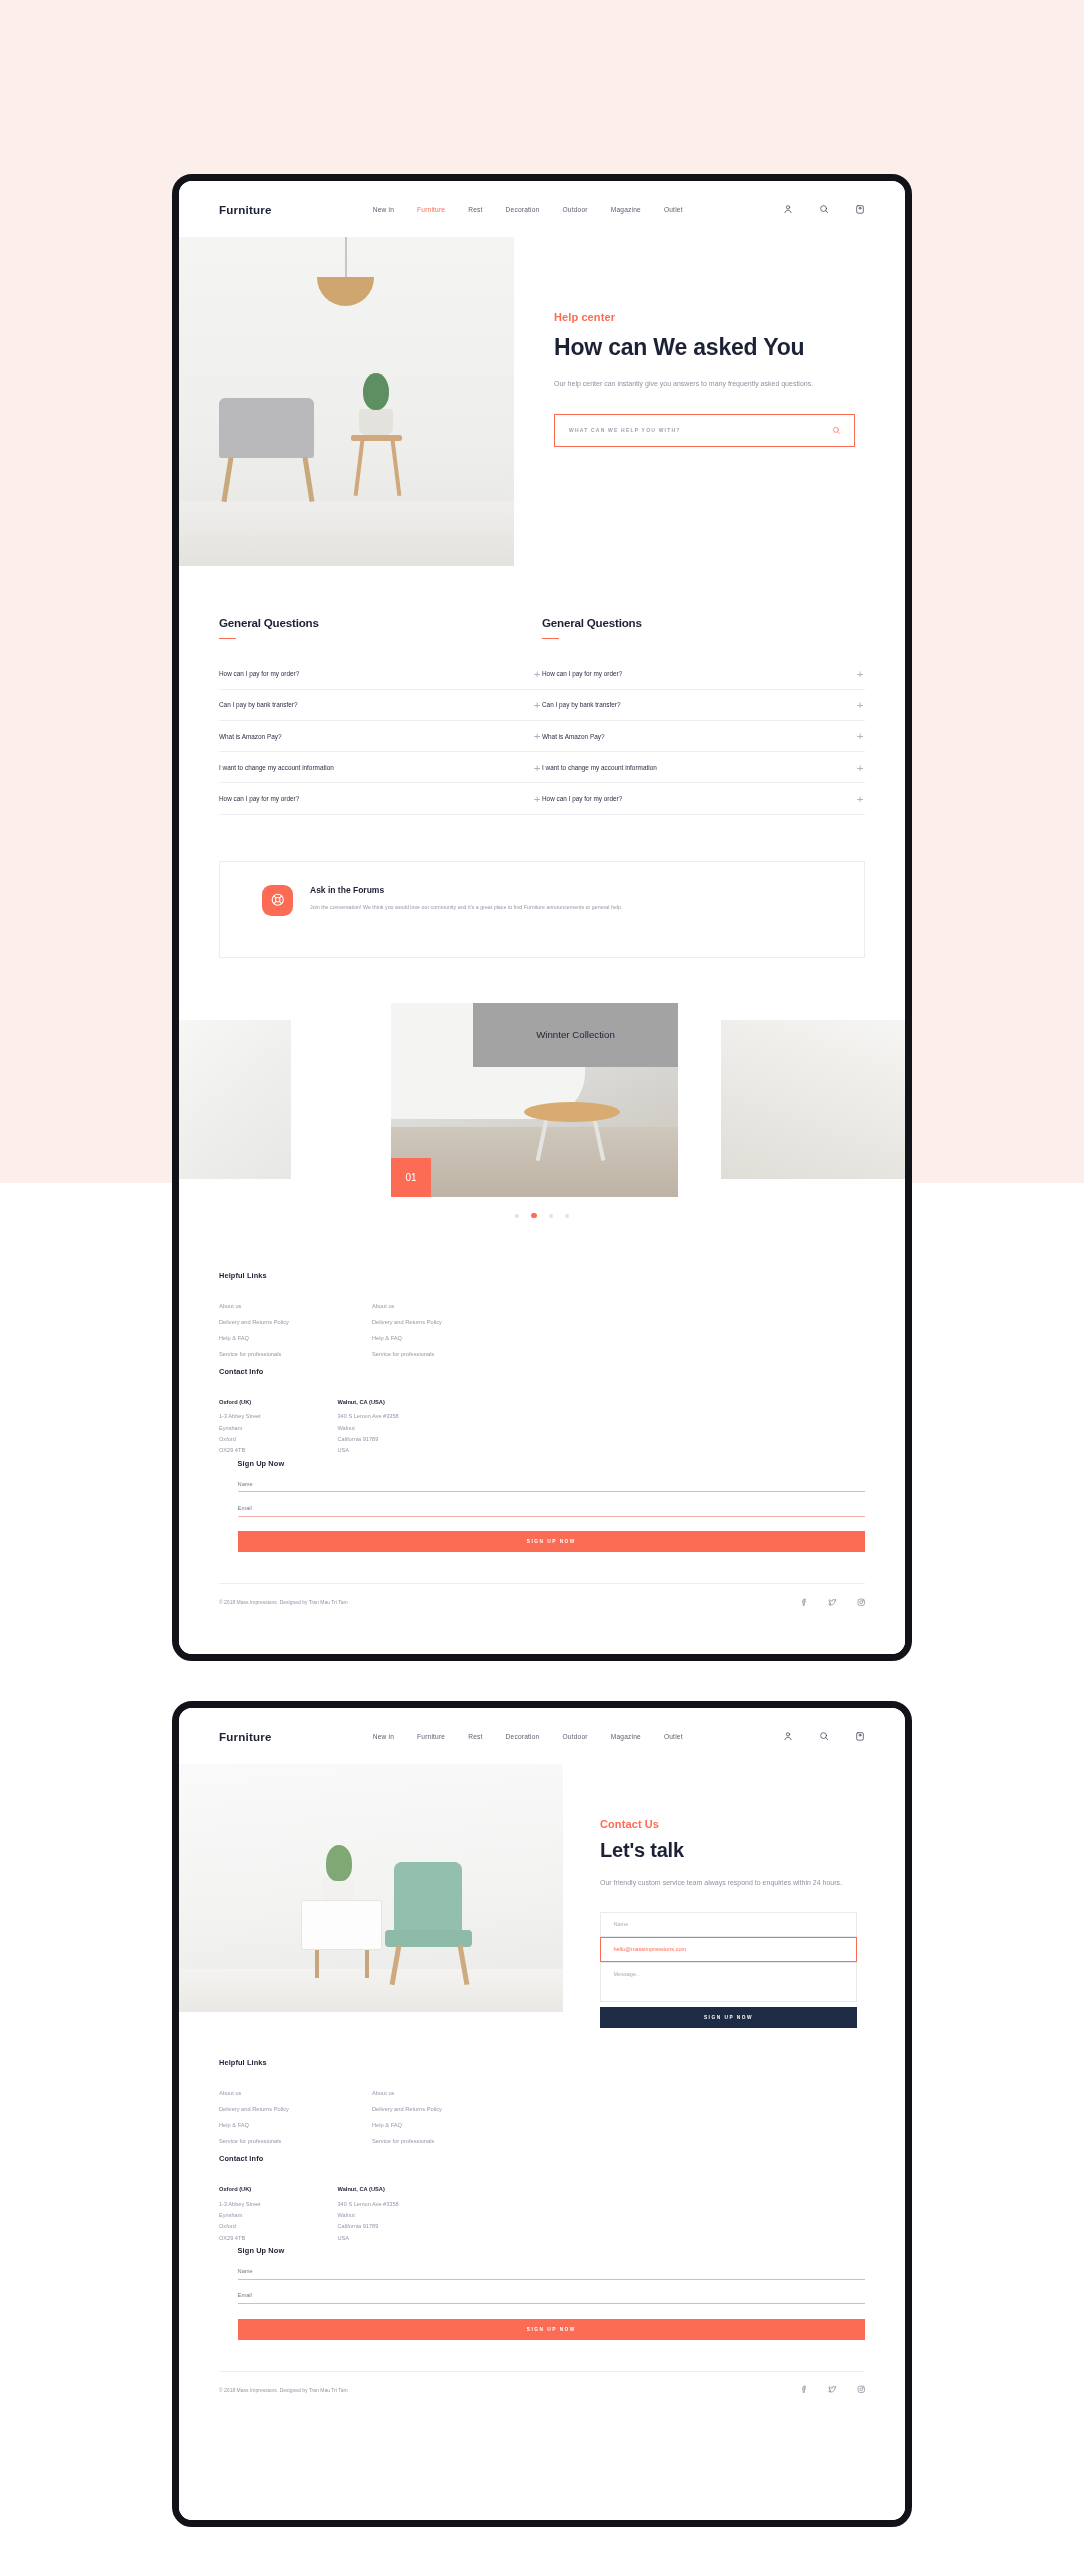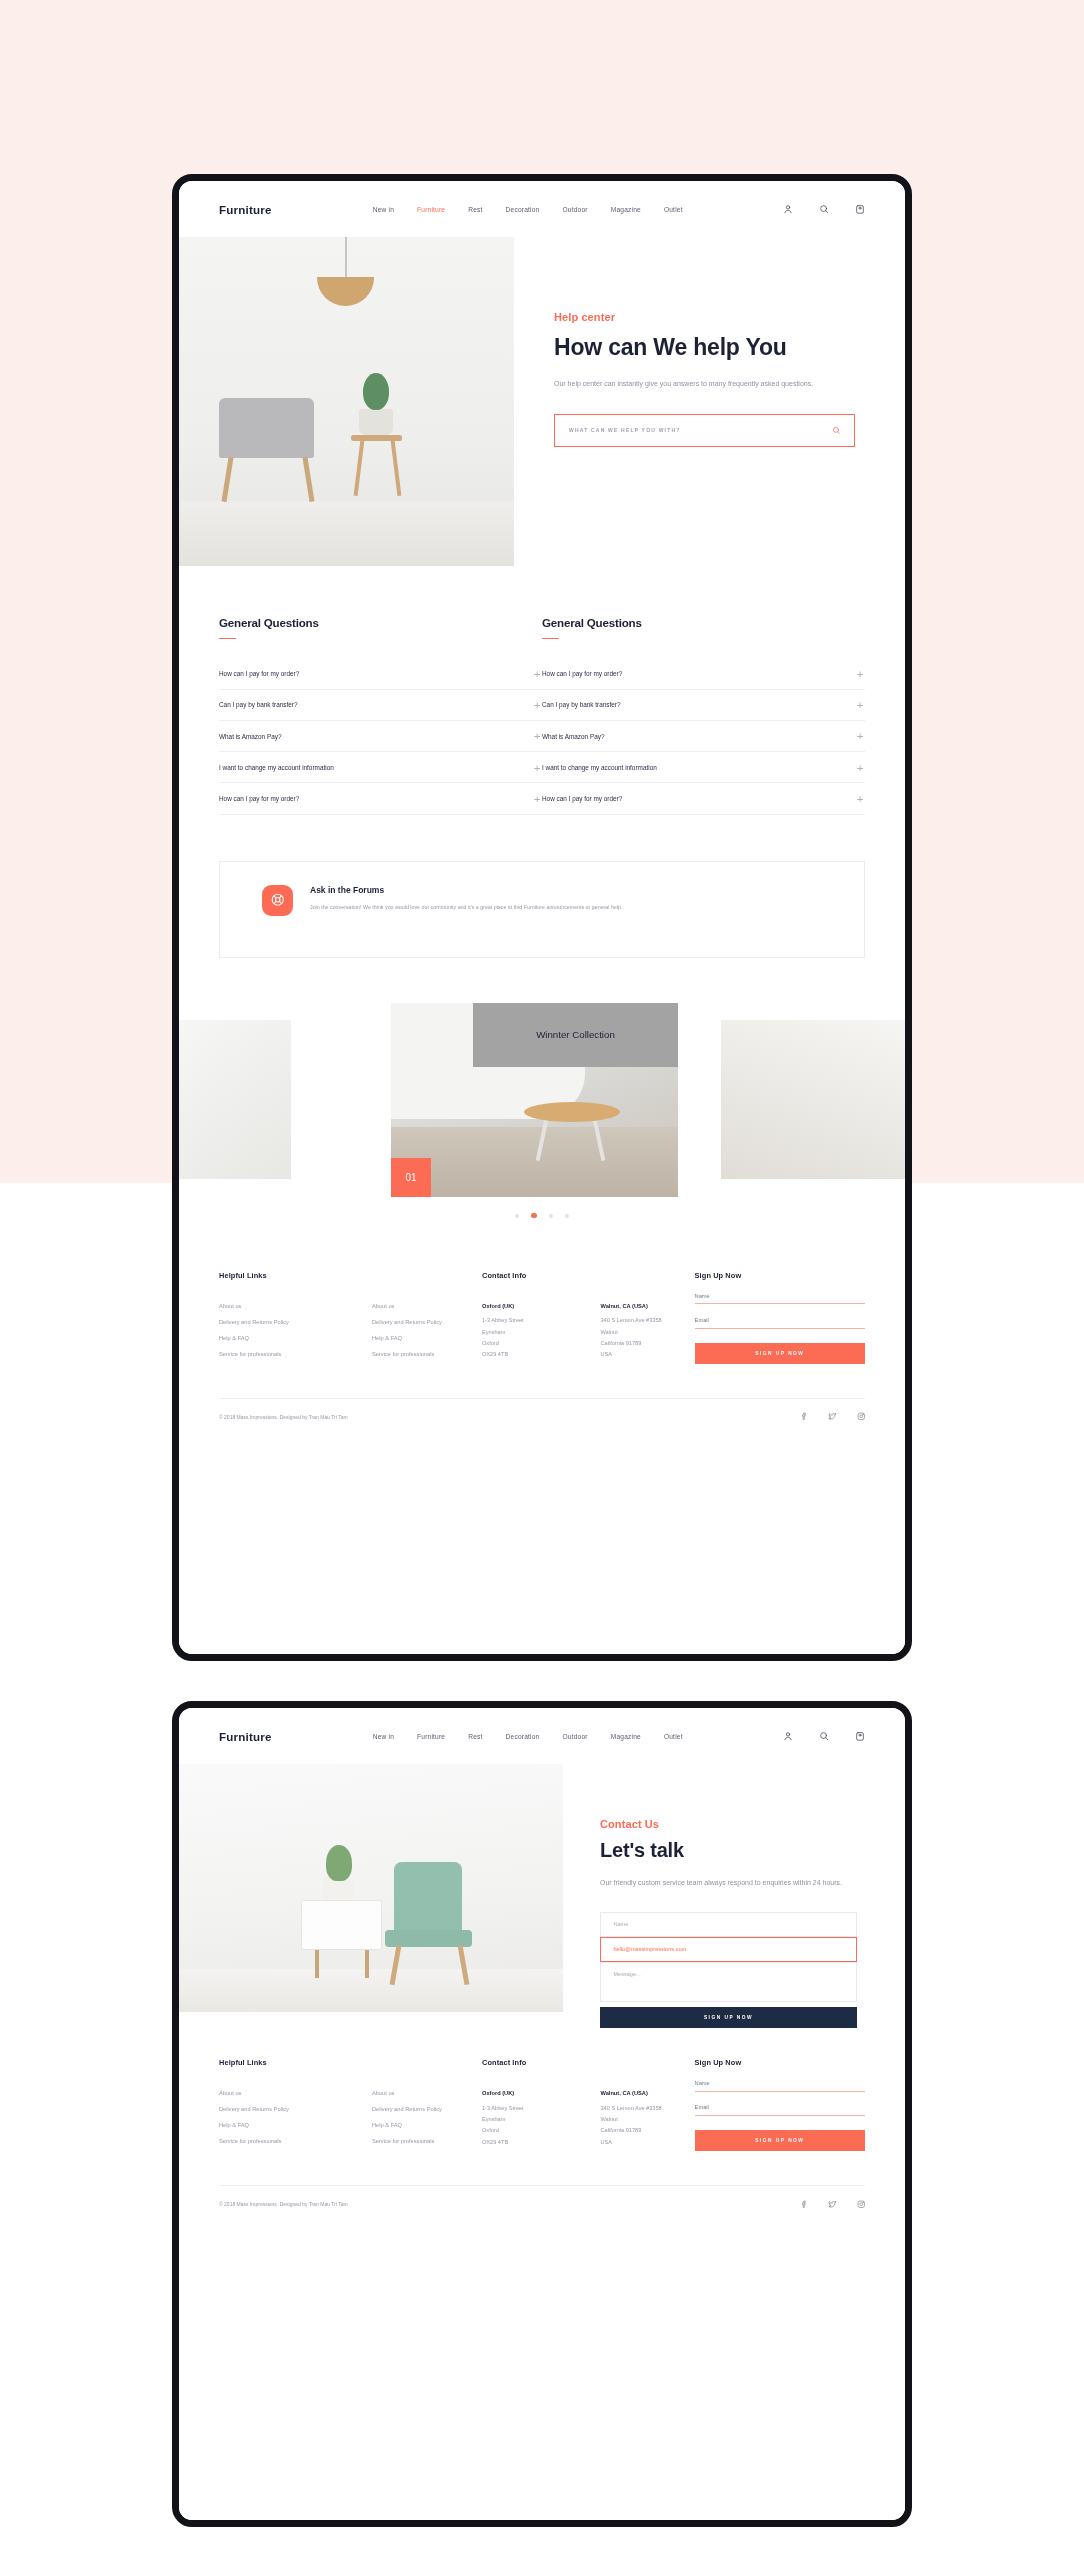--- a/index.html
+++ b/index.html
@@ -95,21 +95,21 @@
   }
   .cl-num{
     position:absolute; left:212px; top:155px; width:40px; height:39px; background:#fc6b53;
     color:#fff; font-size:10px; display:flex; align-items:center; justify-content:center;
   }
   .dots{ position:absolute; left:0; right:0; top:211px; display:flex; gap:12.4px; justify-content:center; }
   .dot{ width:3.9px; height:3.9px; border-radius:50%; background:#e2e2e6; }
   .dot.on{ background:#fc6b53; width:5.4px; height:5.4px; margin-top:-0.8px; }
 
   
-  .footer{ padding:74px 40px 0 40px; display:flex; }
+  .footer{ padding:74px 40px 0 40px; display:flex;flex-direction:column; }
   .f-col-links{ width:263px; }
   .f-col-contact{ width:194px; }
   .f-col-signup{ flex:1; padding-left:18.6px; }
   .f-h{ font-size:7.4px; font-weight:700; color:#1d2136; letter-spacing:0.1px; }
   .f-cols2{ display:flex; gap:43px; margin-top:23px; }
   .f-sub{ flex:1; }
   .f-li{ font-size:5.7px; color:#9498a8; margin-bottom:10px; display:block; text-decoration:none; }
   .f-addr-h{ font-size:5.7px; font-weight:700; color:#1d2136; margin-bottom:8.5px; }
   .f-addr-l{ font-size:5.6px; color:#9498a8; margin-bottom:5.4px; }
   .f-field{ margin-top:13px; }
@@ -227,21 +227,21 @@
           <div class="p-chair-l1"></div>
           <div class="p-chair-l2"></div>
       <div class="p-stool"></div>
           <div class="p-stool-l1"></div>
           <div class="p-stool-l2"></div>
       <div class="p-pot"></div>
           <div class="p-plant"></div>
     </div>
     <div class="hero-right">
       <div class="eyebrow">Help center</div>
-      <div class="h1">How can We help You</div>
+      <div class="h1">How can We asked You</div>
       <div class="lede">Our help center can instantly give you answers to many frequently asked questions.</div>
       <div class="searchbox">
         <span class="ph">WHAT CAN WE HELP YOU WITH?</span>
         <span class="si"><svg width="8.5" height="8.5" viewBox="0 0 24 24" fill="none" stroke="#fc6b53" stroke-width="2" stroke-linecap="round">
                 <circle cx="11" cy="11" r="7"></circle>
                 <path d="M16.5 16.5 21 21"></path>
               </svg></span>
       </div>
     </div>
   </div>

